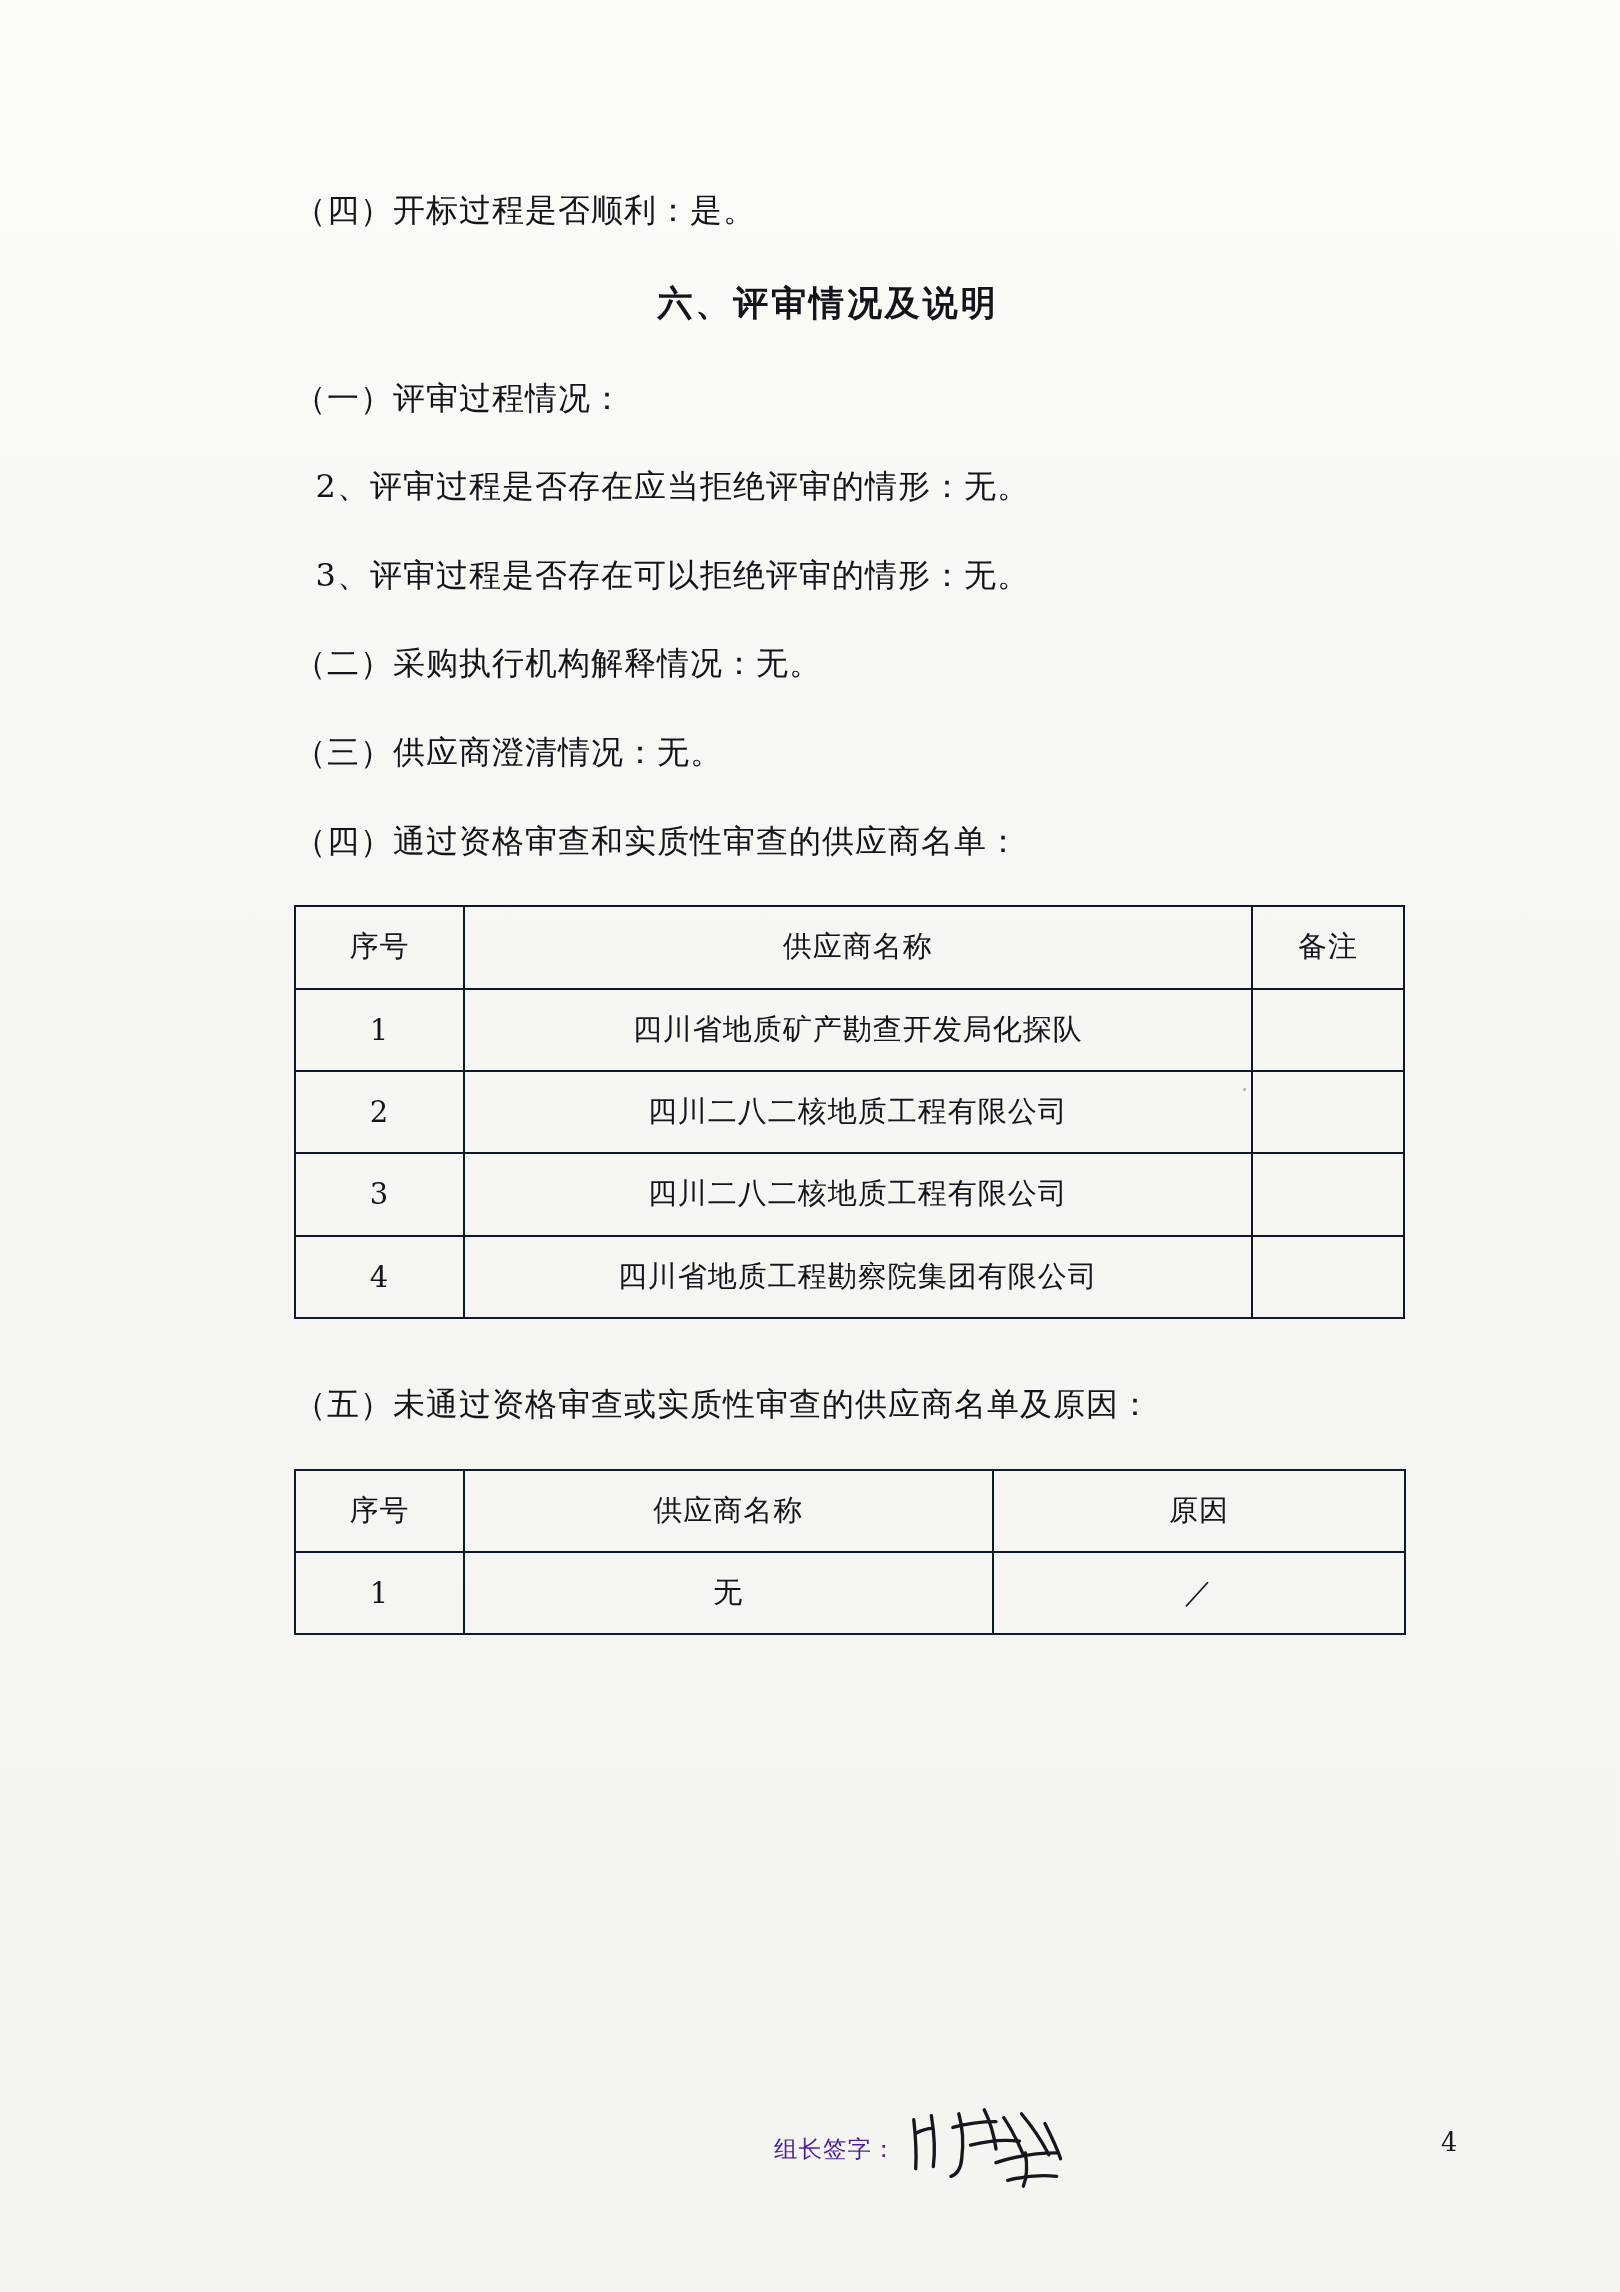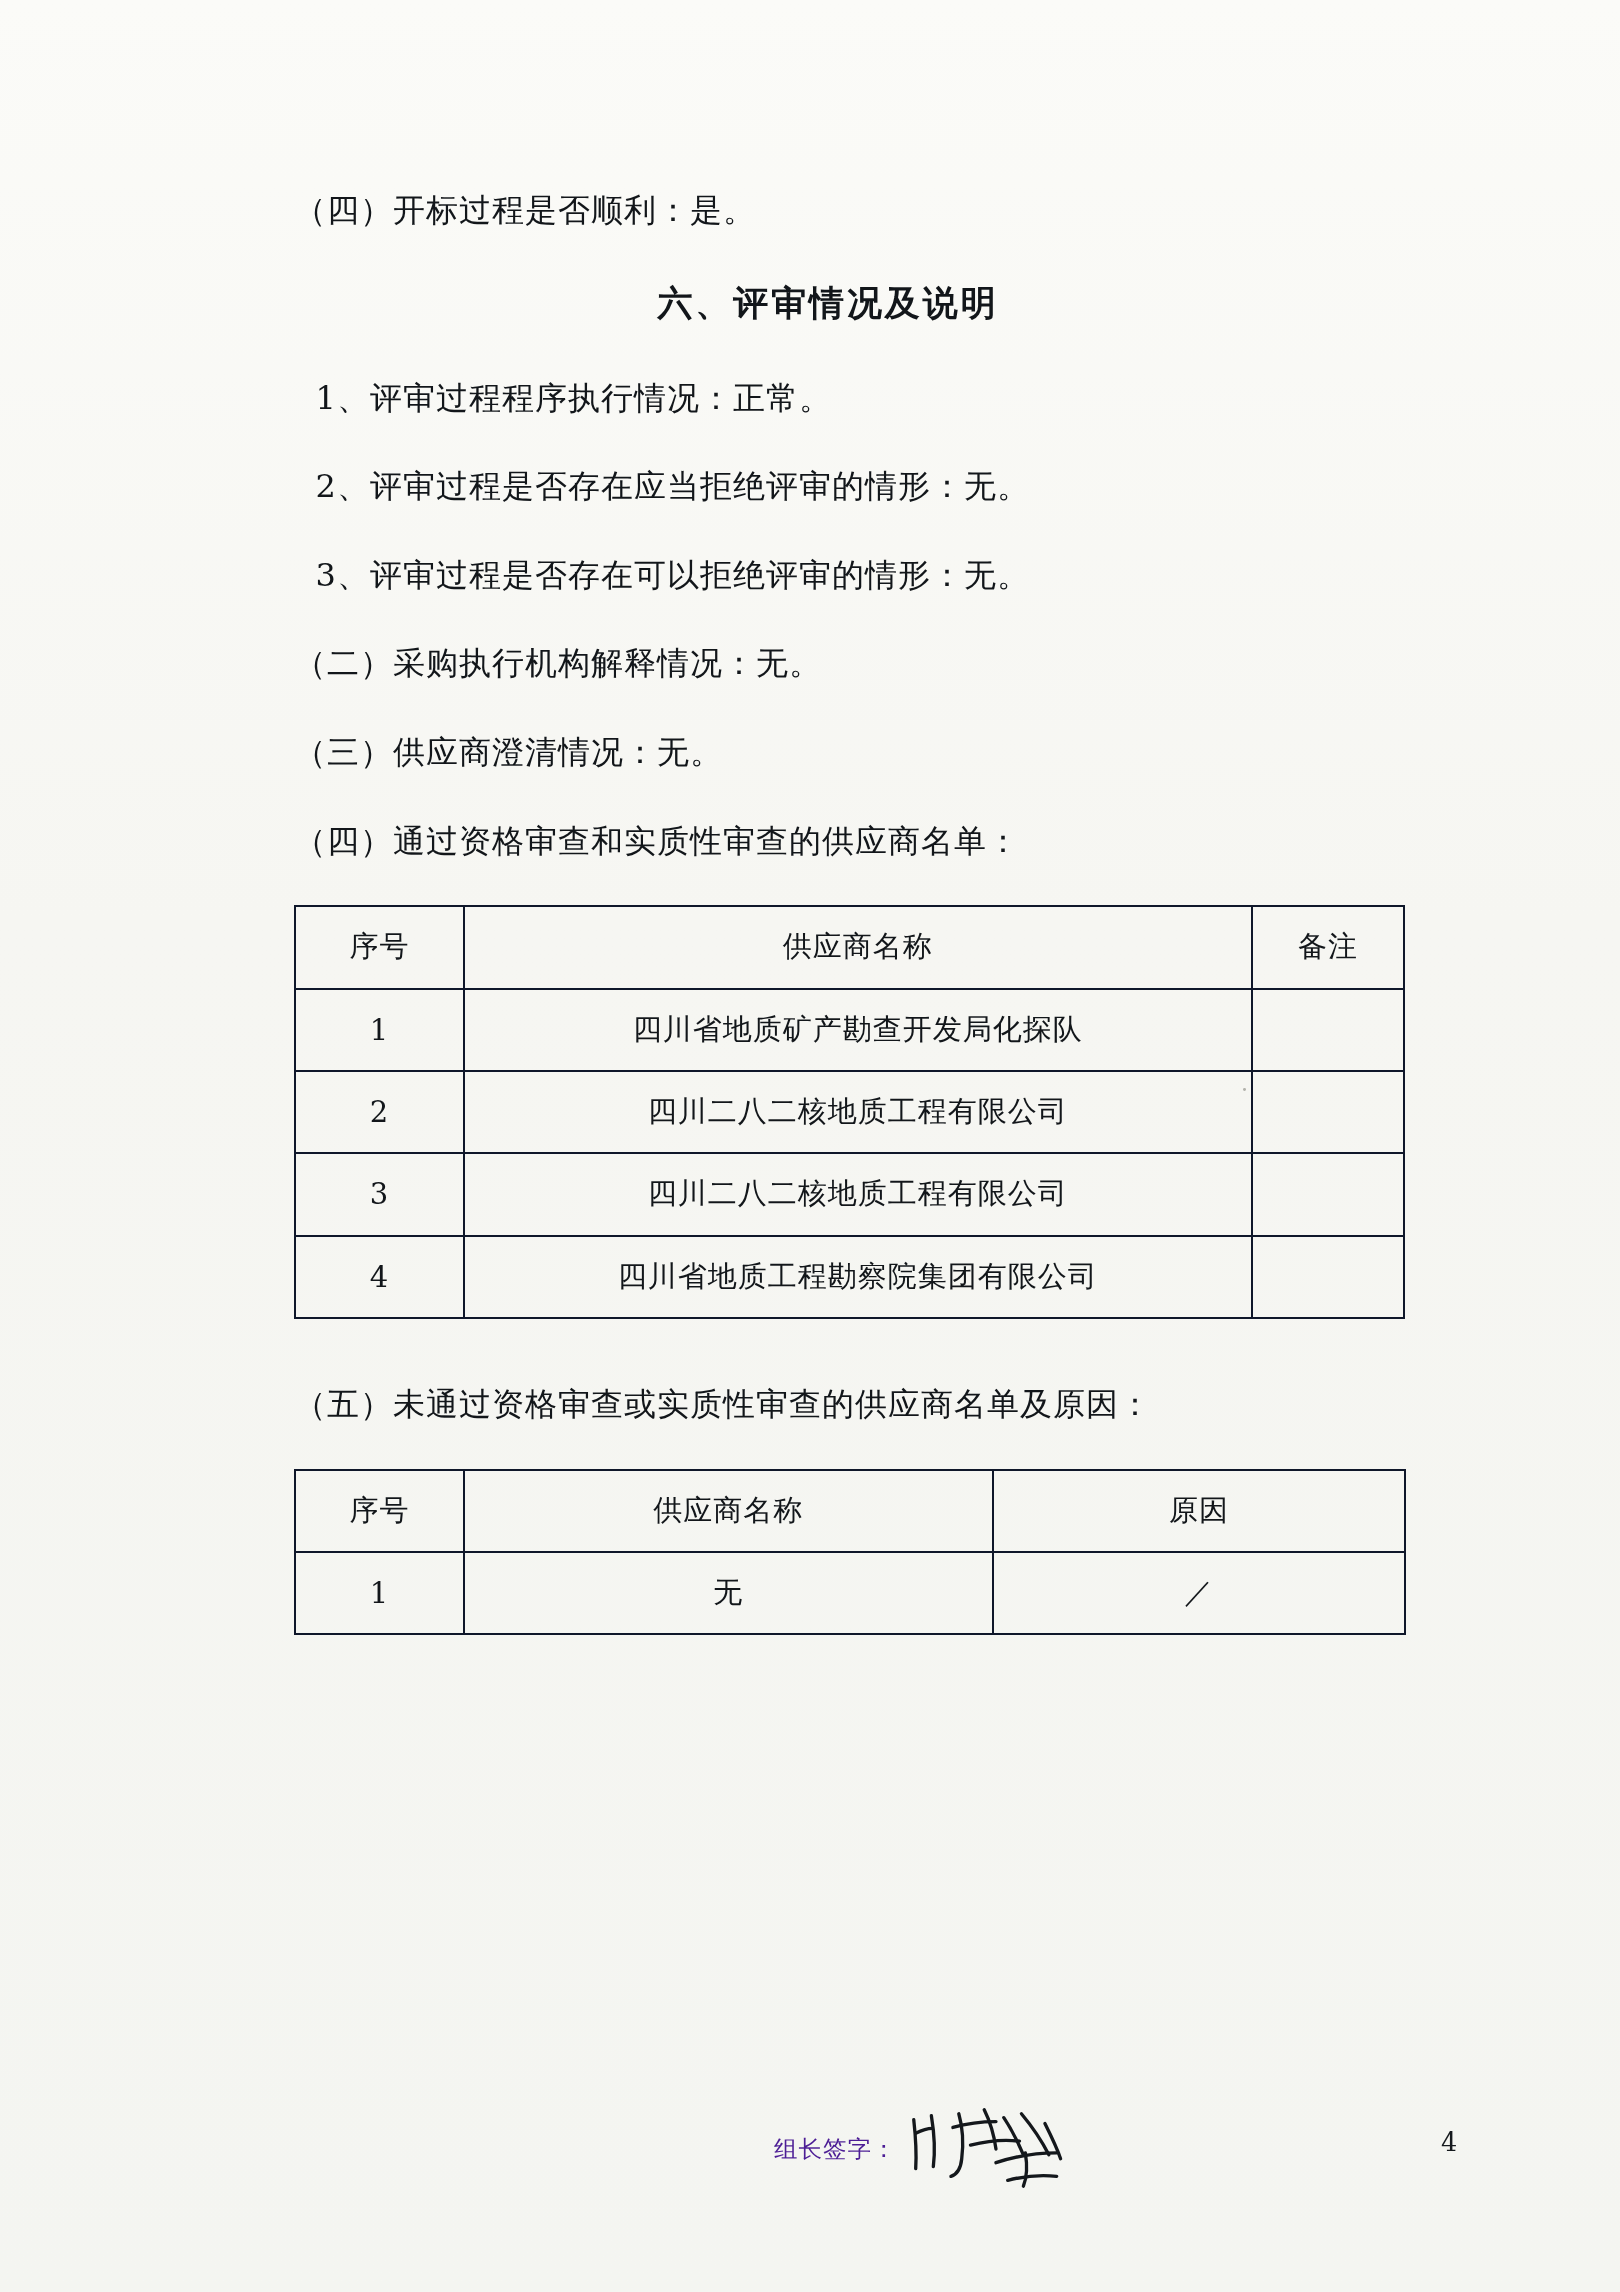--- a/index.html
+++ b/index.html
@@ -133,22 +133,22 @@
   <div class="paper-tint"></div>
 
   <div class="speck" style="left:1243px; top:1088px;"></div>
 
   <div class="content">
 
     <p class="line para top-item">（四）开标过程是否顺利：是。</p>
 
     <h1 class="section-title">六、评审情况及说明</h1>
 
-
-    <p class="line body-item sub">1、评审过程程序执行情况：正常。</p>
+    <p class="line body-item">（一）评审过程情况：</p>
+
 
     <p class="line body-item sub">2、评审过程是否存在应当拒绝评审的情形：无。</p>
 
     <p class="line body-item sub">3、评审过程是否存在可以拒绝评审的情形：无。</p>
 
     <p class="line body-item">（二）采购执行机构解释情况：无。</p>
 
     <p class="line body-item">（三）供应商澄清情况：无。</p>
 
     <p class="line body-item">（四）通过资格审查和实质性审查的供应商名单：</p>

